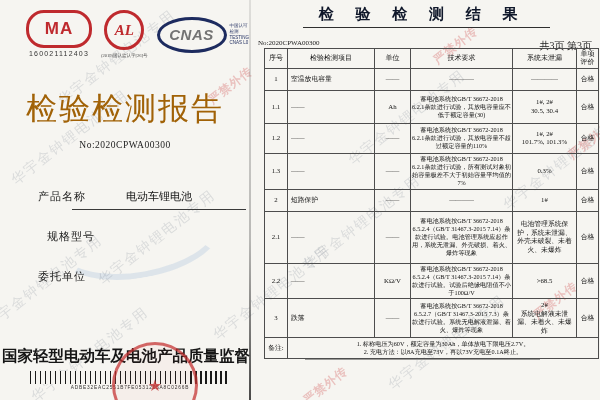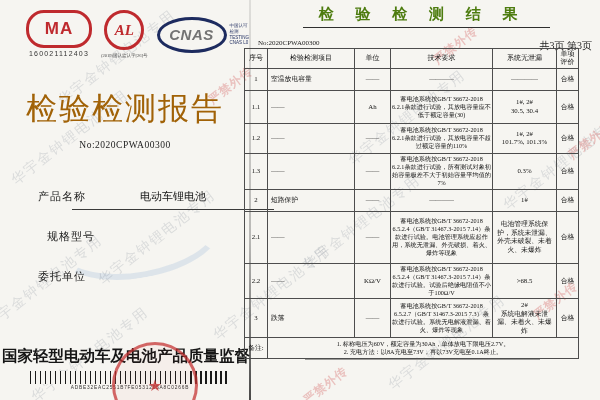--- a/index.html
+++ b/index.html
@@ -27,38 +27,38 @@
   .cal-shape{width:34px;height:34px;border:3px solid #bf2a2e;border-radius:50%;display:flex;align-items:center;justify-content:center;
     color:#bf2a2e;font-weight:bold;font-style:italic;font-size:15px;font-family:"Liberation Serif",serif;margin-top:2px;}
   .cal-note{font-size:4.5px;color:#444;margin-top:3px;white-space:nowrap;}
   .cnas-wrap{display:flex;align-items:center;gap:3px;margin-top:3px;}
   .cnas-shape{width:64px;height:30px;border:3px solid #1d2b5f;border-radius:50%;display:flex;align-items:center;justify-content:center;
     color:#737373;font-weight:bold;font-style:italic;font-size:15px;font-family:"Liberation Sans",sans-serif;letter-spacing:0.5px;}
   .cnas-side{font-size:4.5px;line-height:1.25;color:#1d2b5f;font-family:"Liberation Sans",sans-serif;}
   
   .cover-title{position:absolute;left:0;top:88px;width:250px;text-align:center;font-size:31px;letter-spacing:2px;color:#a16207;}
   .cover-no{position:absolute;left:0;top:140px;width:250px;text-align:center;font-size:9.5px;letter-spacing:0.5px;color:#222;}
-  .field-row{position:absolute;left:0;width:250px;height:22px;padding-left:28px;}
+  .field-row{position:absolute;left:0;width:250px;height:22px;}
   .field-label{position:absolute;left:38px;top:3px;font-size:11px;letter-spacing:1px;color:#1a1a1a;}
   .field-line{position:absolute;left:72px;right:4px;top:0;height:20px;border-bottom:1px solid #3a3a3a;
     text-align:center;font-size:11px;color:#141414;padding-top:3px;}
   .footer-org{position:absolute;left:2px;top:346px;width:248px;font-size:15.5px;font-weight:bold;white-space:nowrap;overflow:hidden;color:#161616;}
   .barcode{position:absolute;left:30px;top:371px;width:200px;height:13px;
     background:repeating-linear-gradient(90deg,#1a1a1a 0,#1a1a1a 1.5px,#f6f5f1 1.5px,#f6f5f1 2.6px,#1a1a1a 2.6px,#1a1a1a 3.1px,#f6f5f1 3.1px,#f6f5f1 5px);}
   .barcode-text{position:absolute;left:30px;top:385px;width:200px;text-align:center;font-size:4.8px;letter-spacing:0.8px;
     color:#333;font-family:"Liberation Sans",sans-serif;}
   .stamp{position:absolute;left:112px;top:342px;width:80px;height:80px;border:3px solid rgba(196,48,48,0.72);border-radius:50%;
     display:flex;align-items:center;justify-content:center;background:rgba(220,80,80,0.04);}
   .stamp-star{color:rgba(196,48,48,0.8);font-size:16px;}
   
-  .res-title{position:absolute;left:285px;top:5px;width:275px;text-align:center;font-size:15px;font-weight:bold;letter-spacing:9px;color:#4d7c0f;}
+  .res-title{position:absolute;left:285px;top:5px;width:275px;text-align:center;font-size:15px;font-weight:bold;letter-spacing:9px;color:#0f172a;}
   .res-underline{position:absolute;left:303px;top:27px;width:247px;height:1px;background:#2f2f2f;}
   .res-no{position:absolute;left:258px;top:39px;font-size:7px;color:#222;}
   .res-page{position:absolute;left:500px;top:39px;width:92px;text-align:right;font-size:10px;color:#222;}
-  table.res{position:absolute;left:244px;top:48px;width:334px;border-collapse:collapse;table-layout:fixed;}
+  table.res{position:absolute;left:264px;top:48px;width:334px;border-collapse:collapse;table-layout:fixed;}
   table.res td,table.res th{border:1px solid #4d4d4d;padding:1px;vertical-align:middle;text-align:center;
     font-weight:normal;color:#141414;overflow:hidden;}
   .fz-h{font-size:7px;line-height:1.2;}
   .fz-c{font-size:6.8px;line-height:1.25;}
   .fz-t{font-size:6.2px;line-height:1.3;}
   td.notes-cell{text-align:left;font-size:6.2px;line-height:1.35;padding-left:3px;}
   .sig-line{position:absolute;left:305px;top:359px;width:235px;height:1px;background:#9a9a98;}
 </style>
 </head>
 <body>
@@ -146,21 +146,21 @@
         <col style="width:102px">
           <col style="width:64px">
           <col style="width:22px">
       </colgroup>
       <tbody>
           <tr style="height:17px">
         <th class="fz-h">序号</th>
         <th class="fz-h">检验检测项目</th>
         <th class="fz-h">单位</th>
         <th class="fz-h">技术要求</th>
-        <th class="fz-h">系统无泄漏</th>
+        <th class="fz-h">系统未泄漏</th>
         <th class="fz-h">单项评价</th>
       </tr>
       <tr style="height:22px">
         <td class="fz-c">1</td>
         <td class="fz-c" style="text-align:left;padding-left:3px">室温放电容量</td>
         <td class="fz-c">——</td>
         <td class="fz-t pre">————</td>
         <td class="fz-c pre">————</td>
         <td class="fz-c">合格</td>
       </tr>

